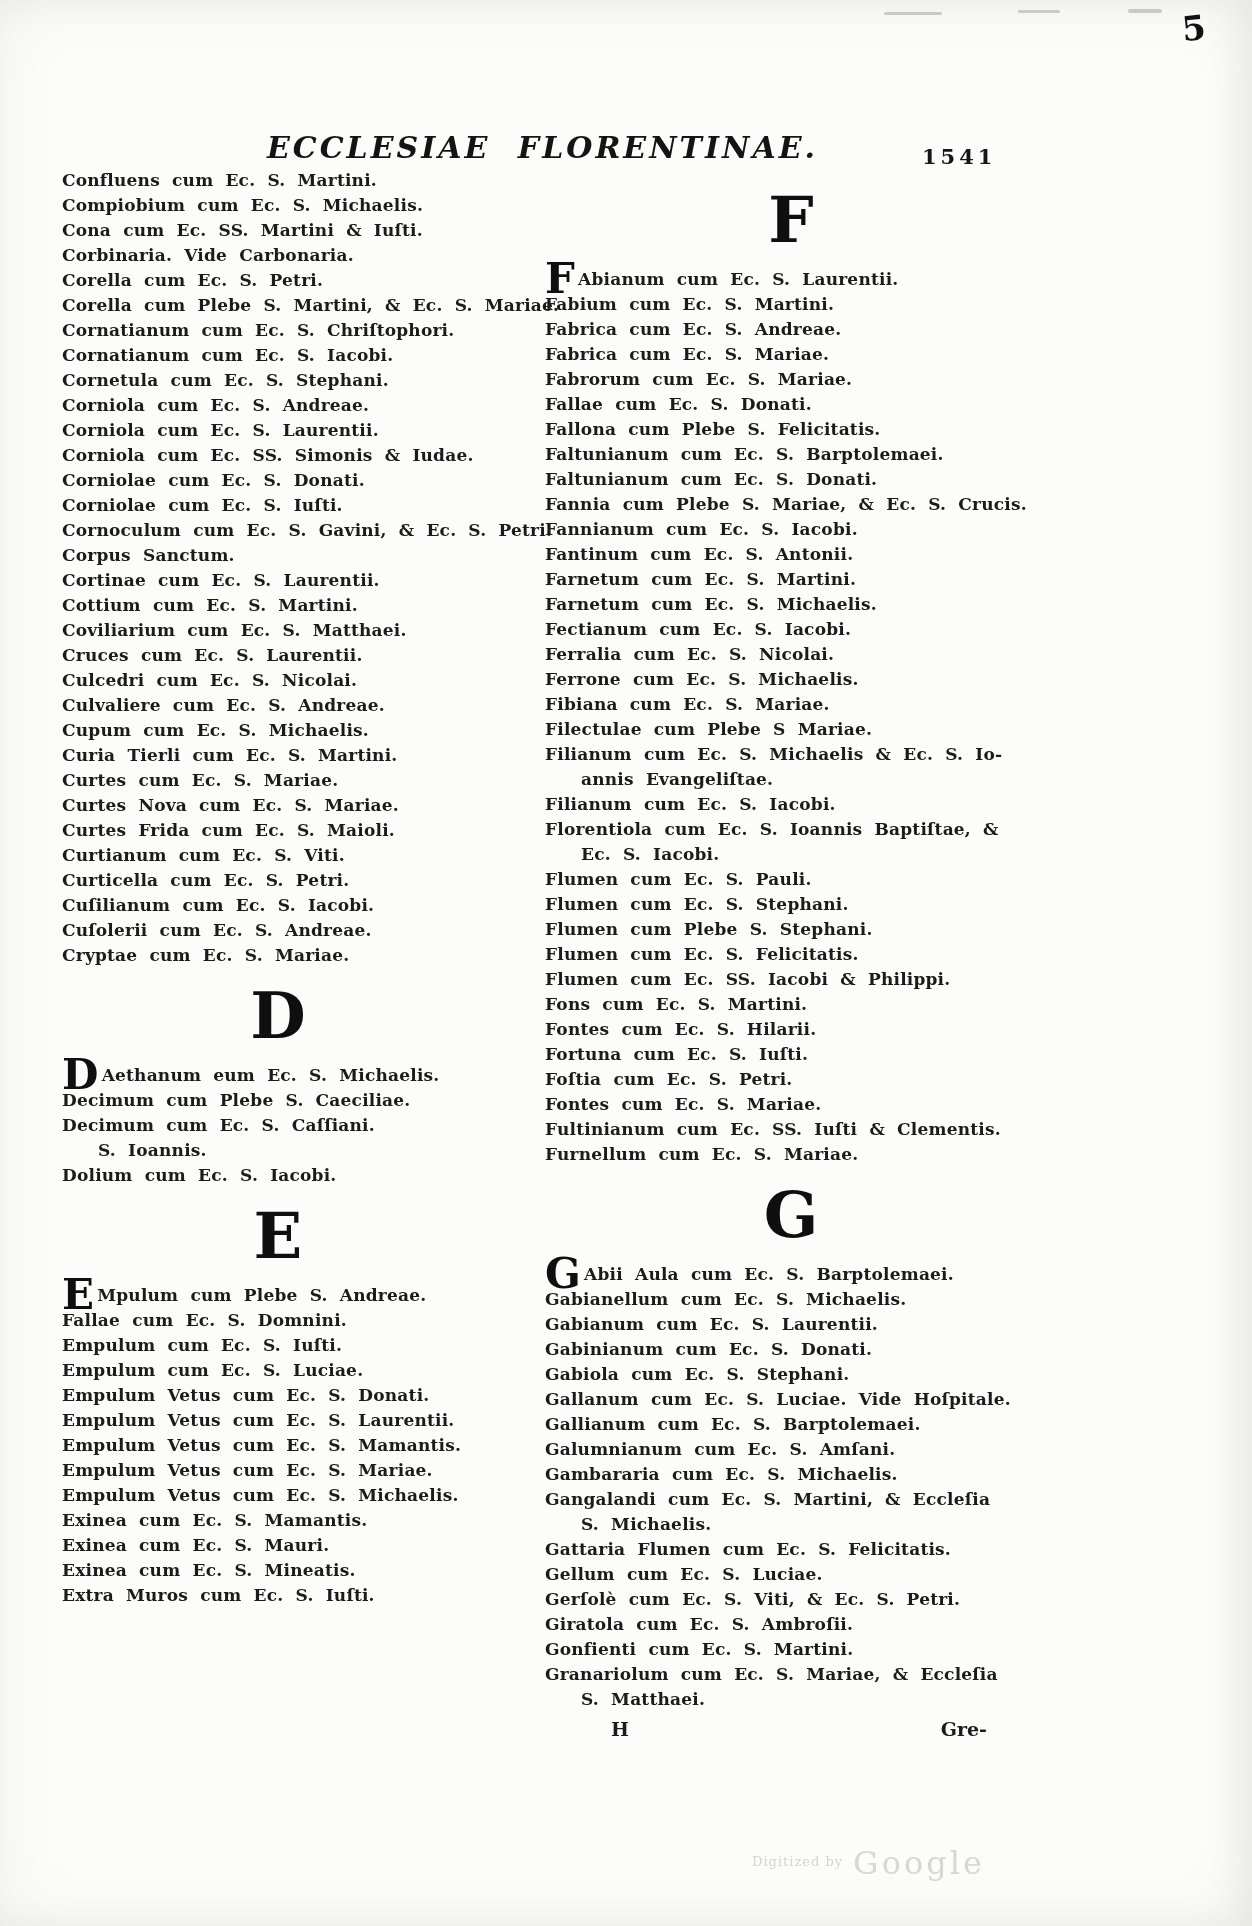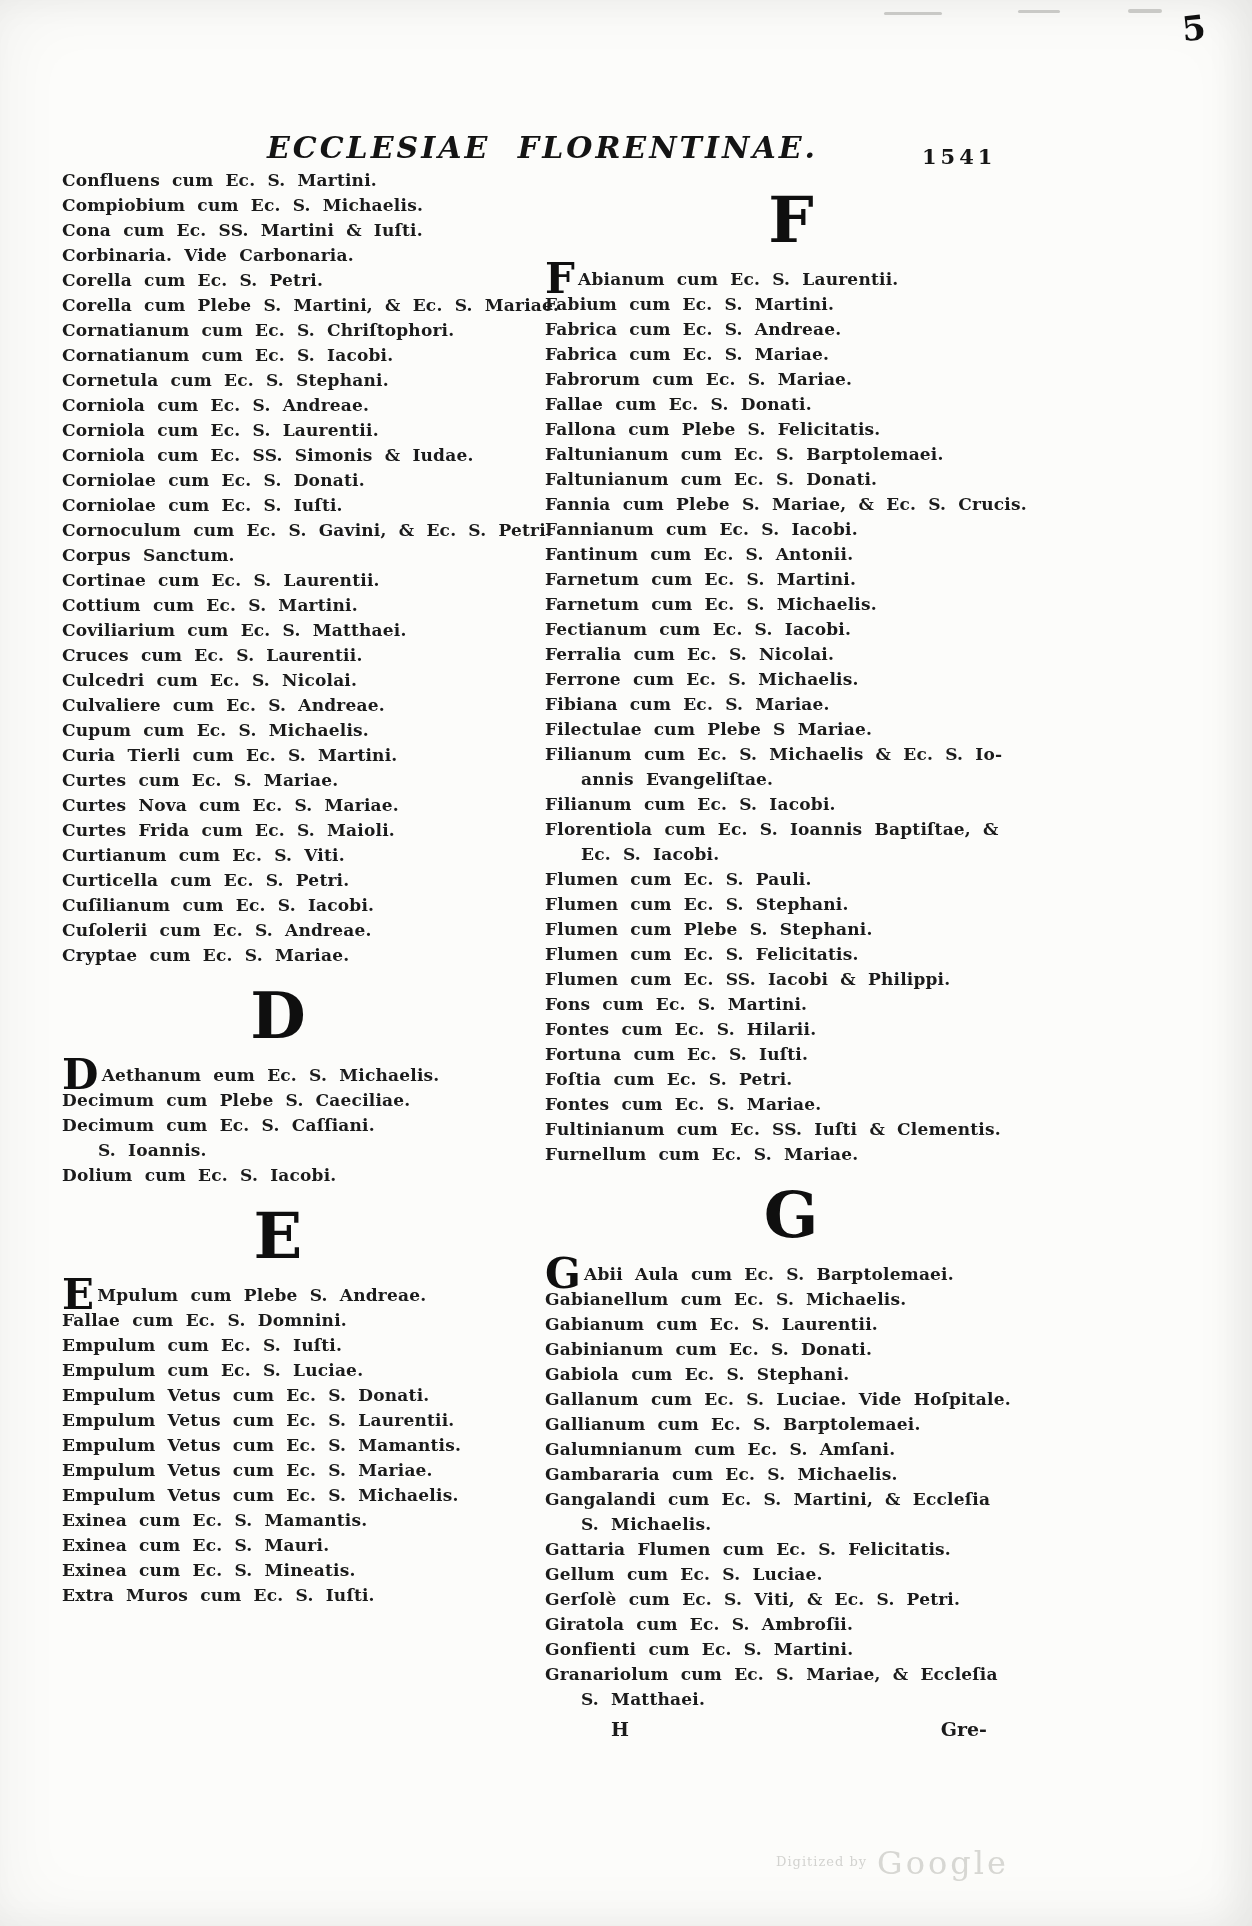--- a/index.html
+++ b/index.html
@@ -58,21 +58,21 @@
     vertical-align:-8px;
     margin-right:3px;
     font-weight:bold;color:#0f0f0f;
   }
   .footer-row{
     display:flex;justify-content:space-between;
     padding:4px 50px 0 66px;
     font-weight:bold;font-size:19px;line-height:26px;
   }
   .watermark{
-    position:absolute;left:776px;top:1844px;
+    position:absolute;left:752px;top:1844px;
     white-space:nowrap;color:#d0d0cd;
   }
   .wm-prefix{font-size:13px;letter-spacing:1px;color:#d3d3d0;margin-right:10px;vertical-align:8px;}
   .wm-brand{font-size:32px;letter-spacing:3px;color:#d7d7d3;}
 </style>
 </head>
 <body>
 
 <div class="page">
 

